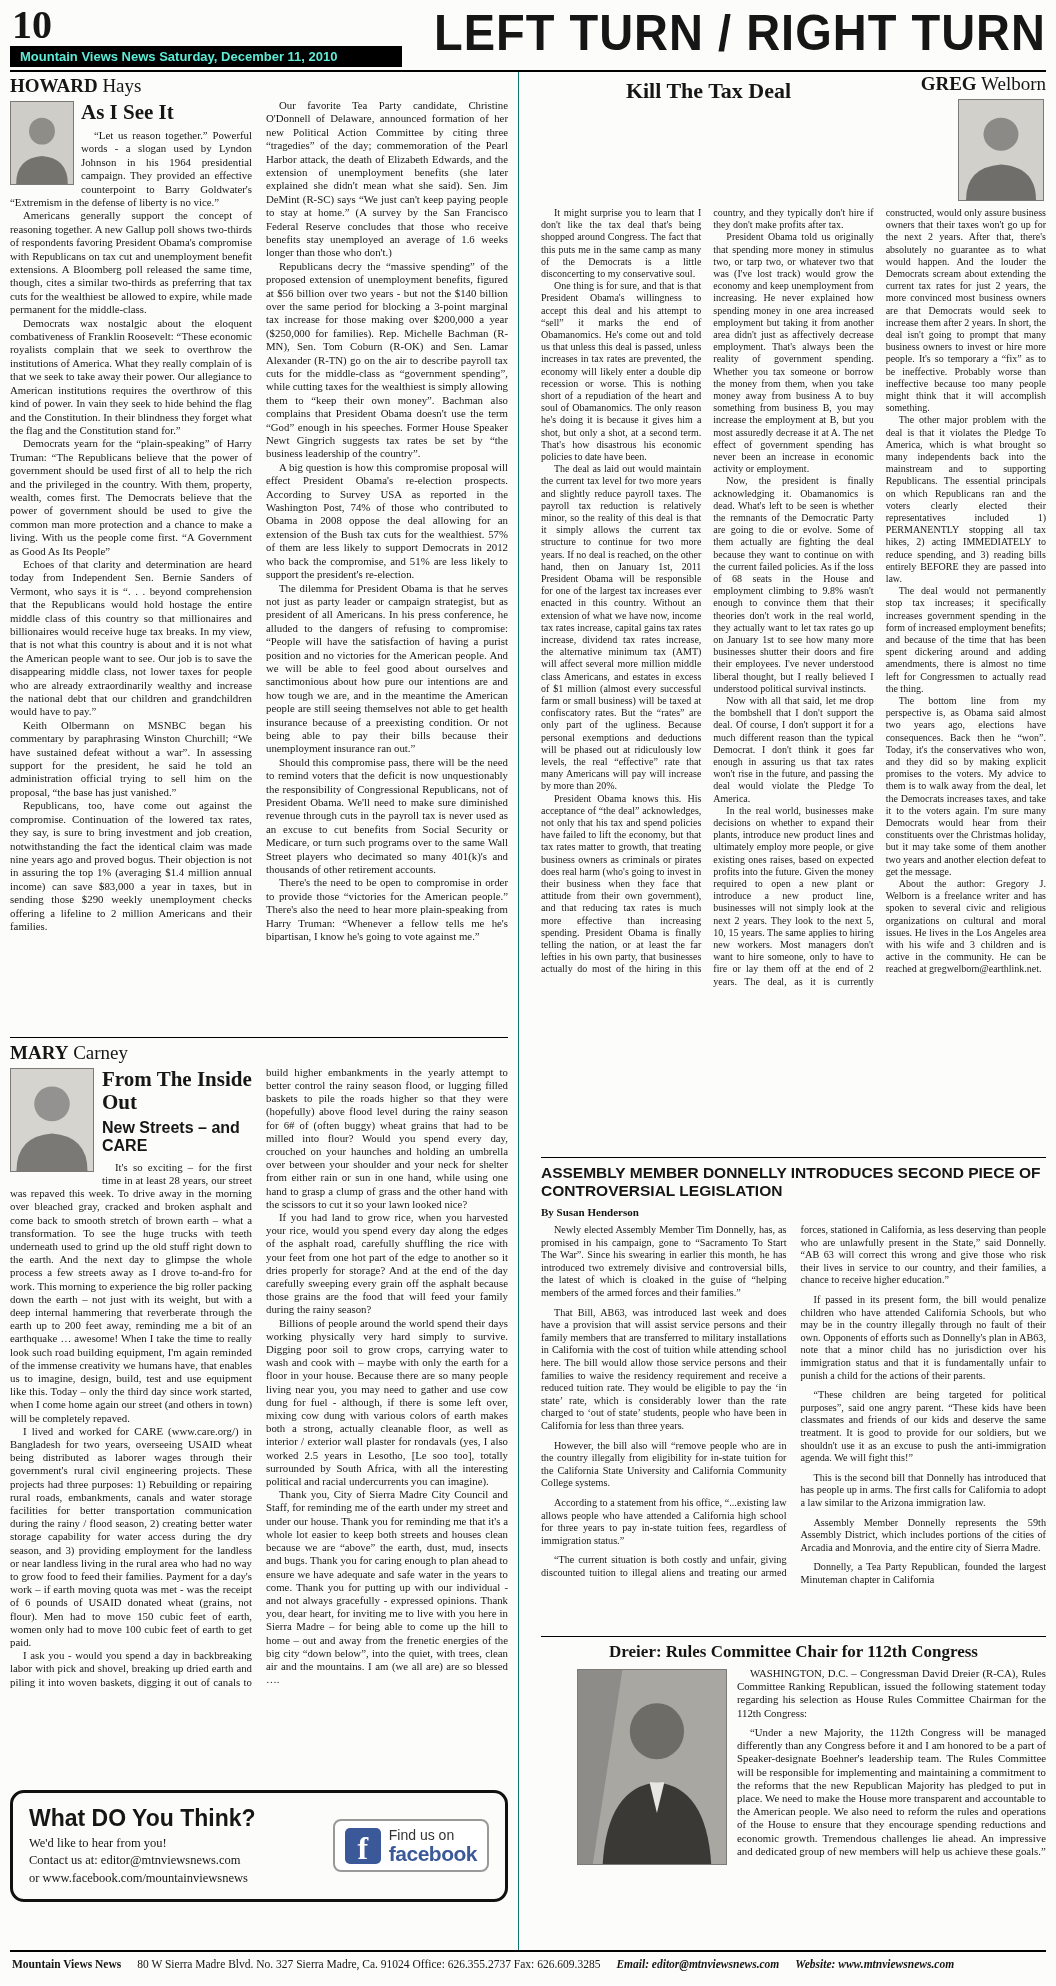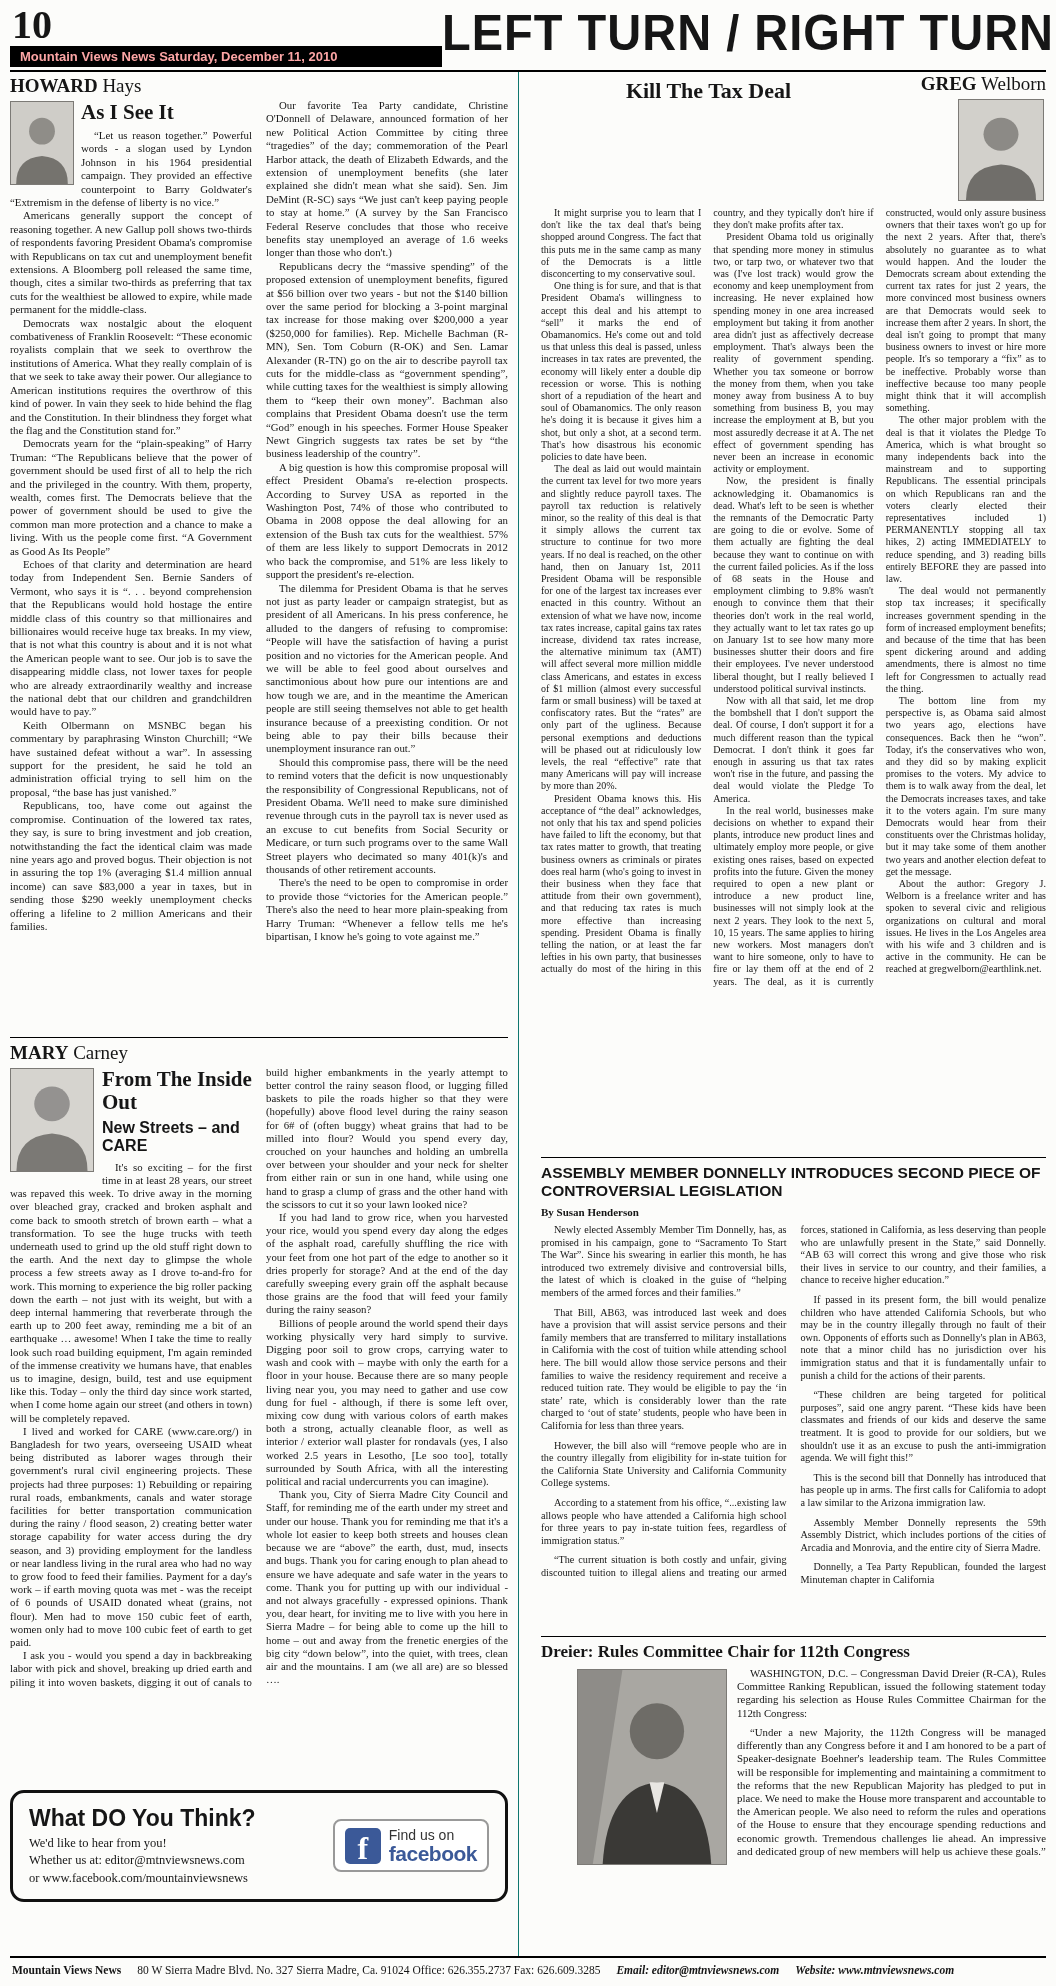--- a/index.html
+++ b/index.html
@@ -6,22 +6,22 @@
   html,body { background:#e8e8e4; }
   body { width:1056px; height:1986px; overflow:hidden; color:#161616;
          font-family:"Liberation Serif", serif; }
   .page { width:1056px; height:1986px; background:#fcfcfa; display:flex; flex-direction:column;
           padding:6px 10px 0 10px; overflow:hidden; }
 
   
   .masthead { display:flex; align-items:flex-start; border-bottom:2px solid #000; padding-bottom:3px; }
   .mast-left { width:440px; }
   .page-number { font-size:40px; font-weight:bold; line-height:0.95; padding-left:2px; }
-  .dateline-bar { background:#000; color:#fca5a5; font-family:"Liberation Sans",sans-serif;
-                  font-weight:bold; font-size:13px; padding:3px 10px; width:432px; margin-top:2px; }
+  .dateline-bar { background:#000; color:#5eead4; font-family:"Liberation Sans",sans-serif;
+                  font-weight:bold; font-size:13px; padding:3px 10px; width:392px; margin-top:2px; }
   .banner-title { flex:1; text-align:center; font-family:"Liberation Sans",sans-serif;
                   font-weight:bold; font-size:47px; letter-spacing:1px; line-height:1.15;
                   white-space:nowrap; transform:scaleY(1.05); }
 
   
   .content { flex:1; display:flex; overflow:hidden; }
   .left-half  { width:508px; padding:4px 10px 0 0; }
   .right-half { width:528px; padding:2px 0 0 22px; border-left:1px solid #0f766e; }
 
   
@@ -75,28 +75,28 @@
   .donnelly { border-top:1px solid #000; margin-top:10px; padding-top:6px; }
   .donnelly-headline { font-family:"Liberation Sans",sans-serif; font-weight:bold;
                        font-size:15.5px; line-height:1.2; }
   .byline { font-size:11px; margin:5px 0 6px 0;font-weight:bold; }
   .donnelly-body { height:402px; overflow:hidden; column-count:2; column-gap:14px;
                    font-size:10.2px; line-height:12.6px; }
   .donnelly-body p { margin-bottom:7px; }
 
   
   .dreier { border-top:1px solid #000; margin-top:10px; padding-top:5px; }
-  .dreier-headline { font-size:17px; font-weight:bold; margin-bottom:5px; }
+  .dreier-headline { font-size:17px; font-weight:bold; margin-bottom:5px;text-align:center; }
   .dreier-body { height:252px; overflow:hidden; font-size:10.8px; line-height:13.2px;margin-left:36px; }
   .dreier-photo { float:left; width:150px; height:196px; margin:2px 10px 3px 0;
                   background:#b5b3ae; }
   .dreier-body p { margin-bottom:6px; }
 
   
-  .footer { border-top:2px solid #000; margin-top:auto; padding:6px 2px 10px 2px;
+  .footer { border-top:2px solid #000; margin-top:auto; padding:6px 2px 16px 2px;
             font-size:11.5px; white-space:nowrap; overflow:hidden; display:flex; gap:16px; }
   .footer-name { font-weight:bold; }
   .footer-email, .footer-website { font-weight:bold; font-style:italic; }
 </style>
 </head>
 <body>
 
 <div class="page">
 
   <header class="masthead">
@@ -163,21 +163,21 @@
             <p>Billions of people around the world spend their days working physically very hard simply to survive.  Digging poor soil to grow crops, carrying water to wash and cook with – maybe with only the earth for a floor in your house.  Because there are so many people living near you, you may need to gather and use cow dung for fuel - although, if there is some left over, mixing cow dung with various colors of earth makes both a strong, actually cleanable floor, as well as interior / exterior wall plaster for rondavals (yes, I also worked 2.5 years in Lesotho, [Le soo too], totally surrounded by South Africa, with all the interesting political and racial undercurrents you can imagine).</p>
             <p>Thank you, City of Sierra Madre City Council and Staff, for reminding me of the earth under my street and under our house.  Thank you for reminding me that it's a whole lot easier to keep both streets and houses clean because we are “above” the earth, dust, mud, insects and bugs.  Thank you for caring enough to plan ahead to ensure we have adequate and safe water in the years to come.  Thank you for putting up with our individual - and not always gracefully - expressed opinions.  Thank you, dear heart, for inviting me to live with you here in Sierra Madre – for being able to come up the hill to home – out and away from the frenetic energies of the big city “down below”, into the quiet, with trees, clean air and the mountains.  I am (we all are) are so blessed ….</p>
           </div>
       </section>
 
       <aside class="whatbox">
         <div>
           <div class="whatbox-title">What DO You Think?</div>
           <div class="whatbox-lines">
             <div>We'd like to hear from you!</div>
-            <div>Whether us at: editor@mtnviewsnews.com</div>
+            <div>Contact us at: editor@mtnviewsnews.com</div>
             <div>or www.facebook.com/mountainviewsnews</div>
           </div>
         </div>
         <div class="fb-badge">
           <div class="fb-square">f</div>
           <div class="fb-text-col">
             <span class="fb-findus">Find us on</span>
             <span class="fb-word">facebook</span>
           </div>
         </div>

